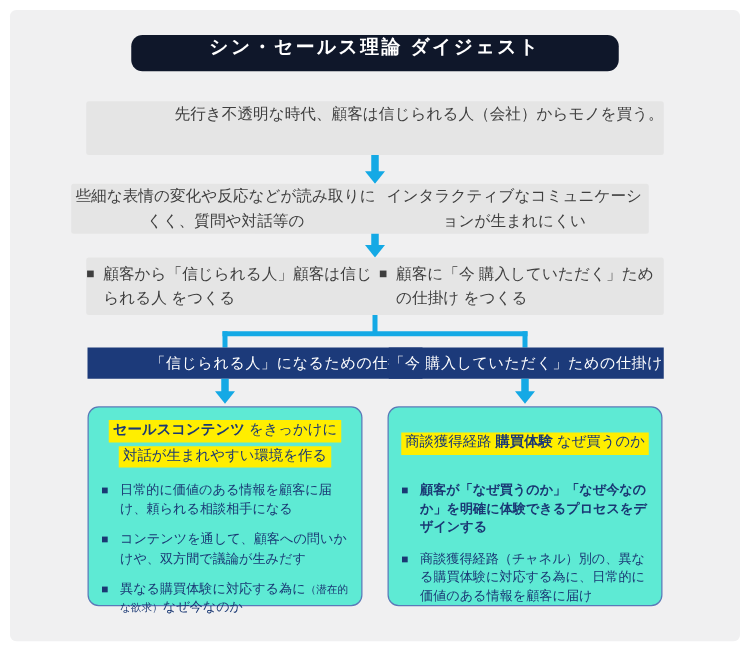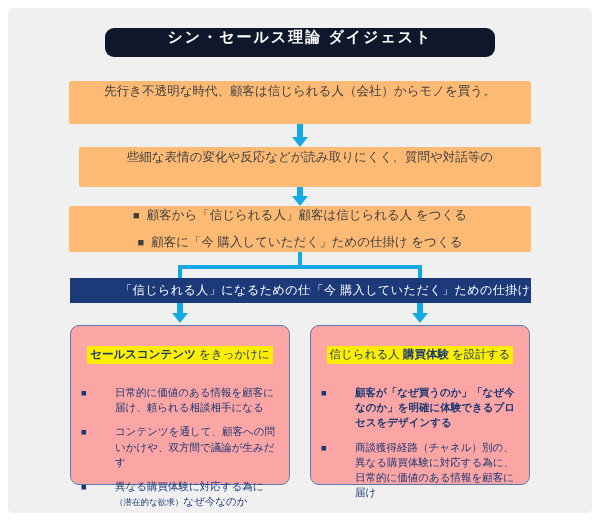--- a/index.html
+++ b/index.html
@@ -9,55 +9,55 @@
     overflow:hidden;
   }
   .panel { position:absolute; left:8px; top:8px; width:584px; height:505px;
     background:#f0f0f1; border-radius:5px; }
 
   .title-bar { position:absolute; left:105px; top:28px; width:390px; height:29px;
     background:#0f172a; border-radius:9px; color:#ffffff; font-weight:bold;
     font-size:15px; letter-spacing:2px; display:flex; align-items:flex-start;
     justify-content:center; }
 
-  .gbox { position:absolute; background:#fdba74; color:#3f3f3f; font-size:12.5px;
-    line-height:1.6; text-align:center; display:flex; flex-direction:column;
-    justify-content:space-between; border-radius:2px; }
+  .gbox { position:absolute; background:#e5e5e5; color:#3f3f3f; font-size:12.5px;
+    line-height:1.6; text-align:center; display:flex; flex-direction:row;
+    justify-content:flex-end; border-radius:2px; }
   #gbox1 { left:69px; top:81px;  width:462px; height:43px; }
-  #gbox2 { left:79px; top:147px; width:462px; height:40px; }
+  #gbox2 { left:57px; top:147px; width:462px; height:40px; }
   #gbox3 { left:69px; top:206px; width:462px; height:46px; align-items:center; line-height:1.5; }
   #gbox3 .item { display:flex; text-align:left; gap:7px; }
   #gbox3 .mk { font-size:11px; line-height:1.7; }
 
   .cy { background:#14a9e5; position:absolute; }
   .tri { position:absolute; width:0; height:0;
     border-left:8px solid transparent; border-right:8px solid transparent;
     border-top:10px solid #14a9e5; }
 
   .navy-head { position:absolute; top:278px; width:220px; height:25px;
     background:#1c3a7a; color:#ffffff; font-size:12px; display:flex;
     align-items:center; justify-content:center; letter-spacing:0.5px; }
   #navyL { left:70px;padding-left:48px; } #navyR { left:311px;justify-content:center; }
 
   .wbox { position:absolute; top:325px; width:220px; height:160px;
-    background:#fca5a5; border:1.5px solid #5b79b8; border-radius:9px;
+    background:#5eead4; border:1.5px solid #5b79b8; border-radius:9px;
     box-sizing:border-box; padding:8px 10px 8px 10px; }
   #wbL { left:70px; } #wbR { left:310px; }
 
   .bhead { min-height:42px; display:flex; flex-direction:column;
     align-items:center; justify-content:center; gap:3px; }
   .hl { background:#ffee00; color:#1a3874; font-size:11.5px; padding:1px 3px;
     line-height:1.35; white-space:nowrap; }
   .hl b { font-weight:bold; }
 
   .bullets { margin-top:9px; display:flex; flex-direction:column; gap:9px;
     color:#1a3874; font-size:10.5px; line-height:1.45; }
   .bullet { display:flex; }
   .bullet .mk { flex:0 0 15px; font-size:9.5px; line-height:1.6; }
-  .bullet .tx { flex:1;margin-left:19px; }
+  .bullet .tx { flex:1; }
   .bullet.em { font-weight:bold; }
   .note { font-size:8.5px; }
 </style>
 </head>
 <body>
 
 <div class="panel"></div>
 
 <div class="title-bar">
   <span>シン・セールス理論 ダイジェスト</span>
@@ -65,20 +65,21 @@
 
 <div class="gbox" id="gbox1">
   <div>先行き不透明な時代、顧客は信じられる人（会社）からモノを買う。</div>
 </div>
 
 <div class="cy" style="left:297px; top:124px; width:6px; height:14px;"></div>
 <div class="tri" style="left:292px; top:137px;"></div>
 
 <div class="gbox" id="gbox2">
   <div>些細な表情の変化や反応などが読み取りにくく、質問や対話等の</div>
+  <div>インタラクティブなコミュニケーションが生まれにくい</div>
 </div>
 
 <div class="cy" style="left:297px; top:187px; width:6px; height:10px;"></div>
 <div class="tri" style="left:292px; top:196px;"></div>
 
 <div class="gbox" id="gbox3">
   <div class="item">
     <span class="mk">■</span>
     <span>顧客から「信じられる人」顧客は信じられる人 をつくる</span>
   </div>
@@ -101,40 +102,41 @@
 </div>
 
 <div class="cy" style="left:177px; top:303px; width:6px; height:11px;"></div>
 <div class="tri" style="left:172px; top:313px;"></div>
 <div class="cy" style="left:417px; top:303px; width:6px; height:11px;"></div>
 <div class="tri" style="left:412px; top:313px;"></div>
 
 <div class="wbox" id="wbL">
   <div class="bhead">
     <span class="hl"><b>セールスコンテンツ</b><span> をきっかけに</span></span>
+    <span class="hl">対話が生まれやすい環境を作る</span>
   </div>
   <div class="bullets">
     <div class="bullet">
       <span class="mk">■</span>
       <span class="tx">日常的に価値のある情報を顧客に届け、頼られる相談相手になる</span>
     </div>
     <div class="bullet">
       <span class="mk">■</span>
       <span class="tx">コンテンツを通して、顧客への問いかけや、双方間で議論が生みだす</span>
     </div>
     <div class="bullet">
       <span class="mk">■</span>
       <span class="tx"><span>異なる購買体験に対応する為に</span><span class="note">（潜在的な欲求）</span><span>なぜ今なのか</span></span>
     </div>
   </div>
 </div>
 
 <div class="wbox" id="wbR">
   <div class="bhead">
-    <span class="hl"><span>信じられる人 </span><b>購買体験</b><span> を設計する</span></span>
+    <span class="hl"><span>商談獲得経路 </span><b>購買体験</b><span> なぜ買うのか</span></span>
   </div>
   <div class="bullets">
     <div class="bullet em">
       <span class="mk">■</span>
       <span class="tx">顧客が「なぜ買うのか」「なぜ今なのか」を明確に体験できるプロセスをデザインする</span>
     </div>
     <div class="bullet">
       <span class="mk">■</span>
       <span class="tx">商談獲得経路（チャネル）別の、異なる購買体験に対応する為に、日常的に価値のある情報を顧客に届け</span>
     </div>

